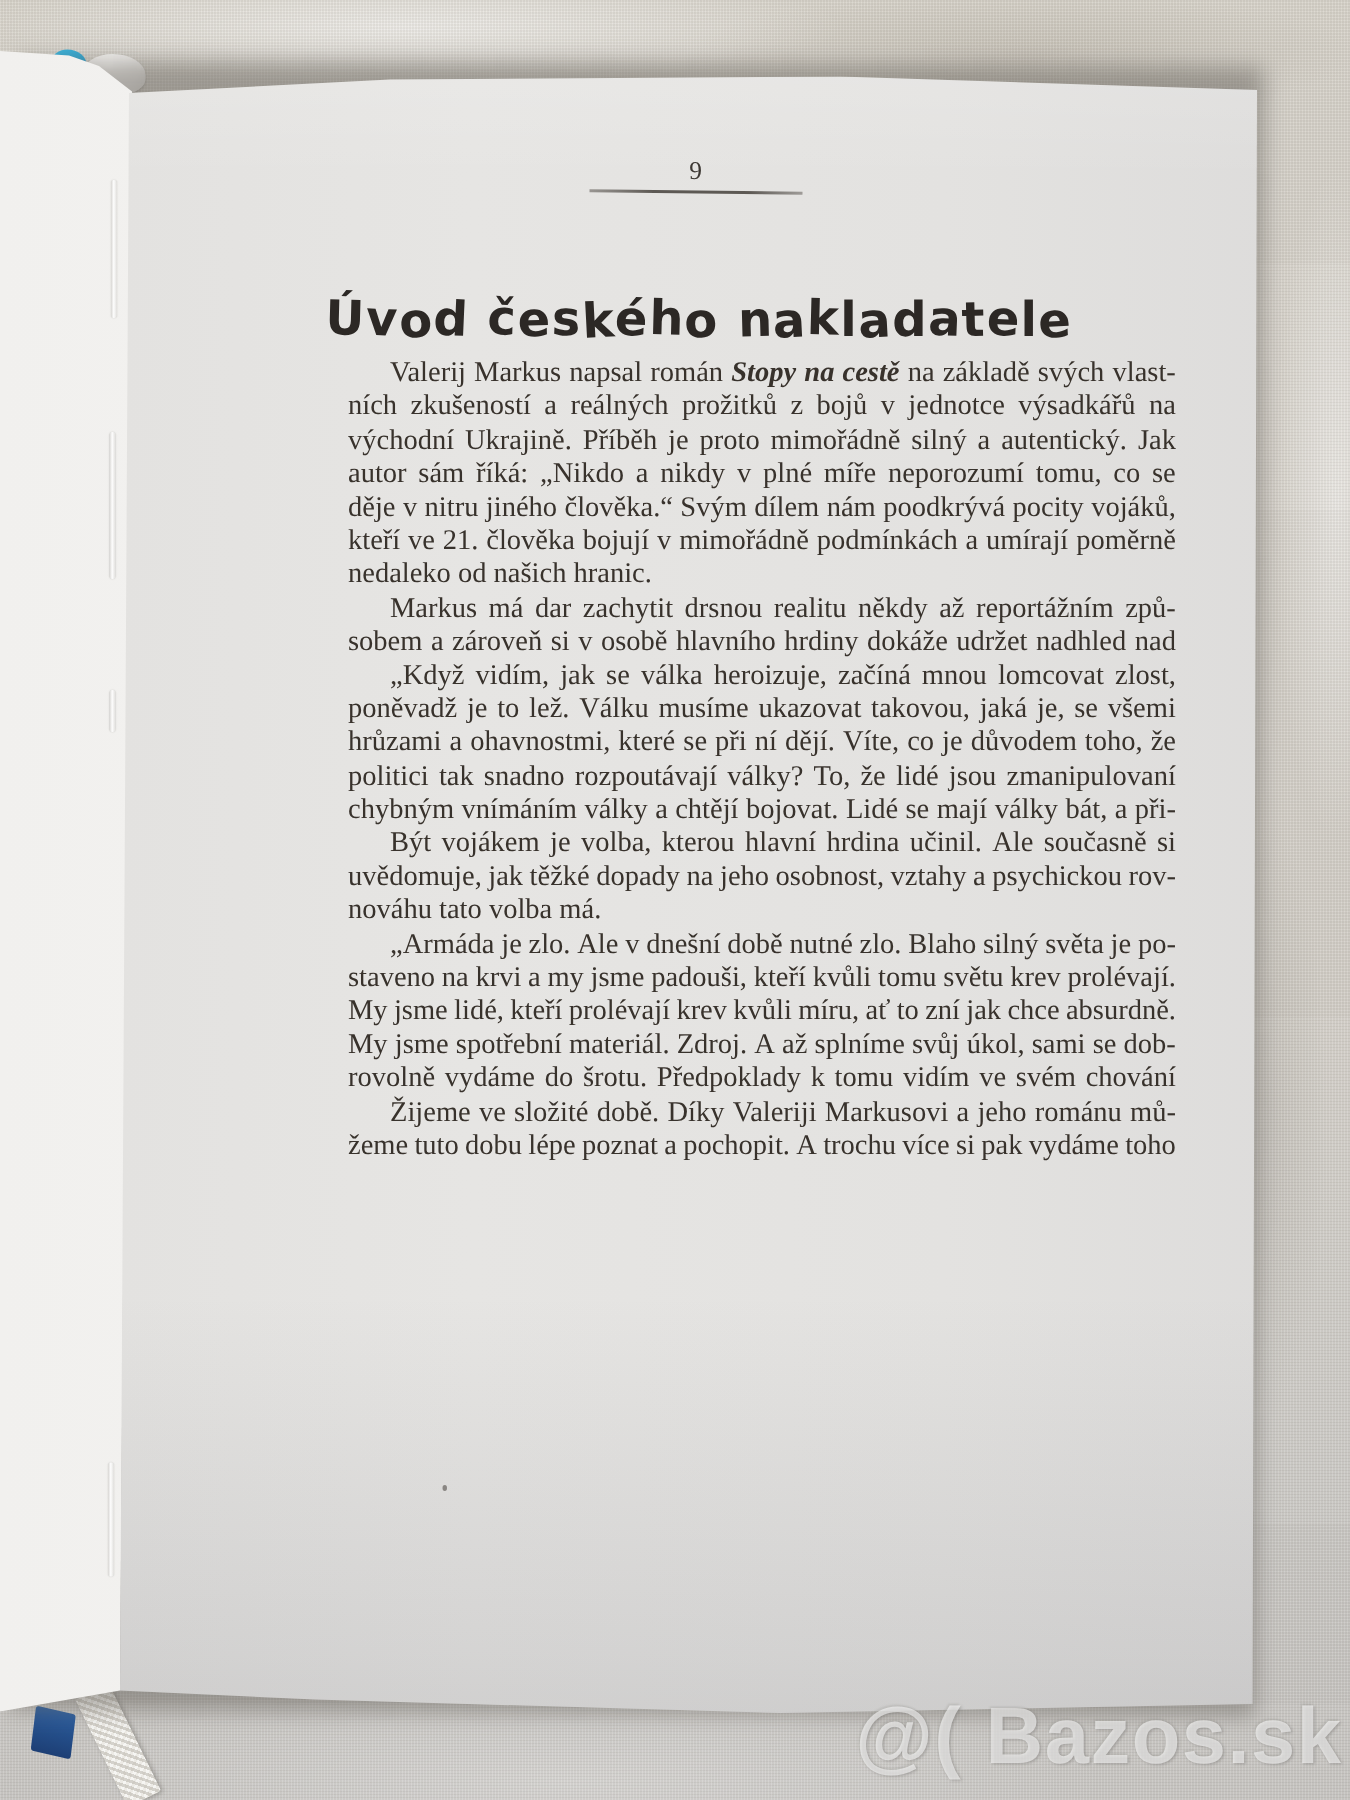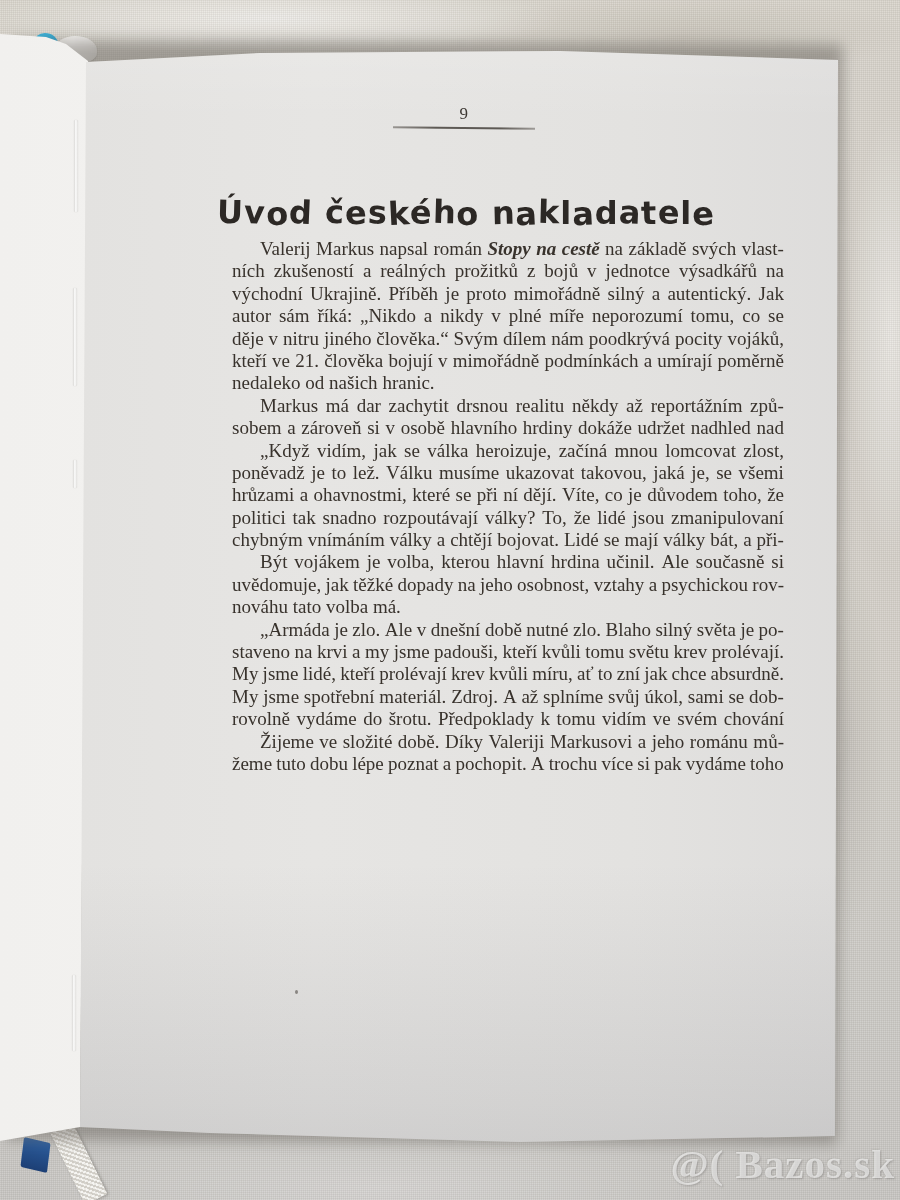--- a/index.html
+++ b/index.html
@@ -109,22 +109,22 @@
   }
   .line{height:22.4px;overflow:visible;}
   .line:not(.last){display:flex;justify-content:space-between;}
   .line.indent:not(.last){padding-left:28px;}
   .line.last{text-align:left;}
   .line i{font-style:italic;font-weight:bold;}
 
   
   .watermark{
     position:absolute;right:5px;bottom:12px;
-    font-family:Liberation Serif, serif;
-    font-size:41px;font-weight:bold;letter-spacing:1px;
+    font-family:Liberation Sans, sans-serif;
+    font-size:53px;font-weight:bold;letter-spacing:1px;
     color:rgba(255,255,255,.58);
     text-shadow:1px 1px 2px rgba(110,108,104,.4), -1px -1px 1px rgba(150,148,144,.2);
   }
 </style>
 </head>
 <body>
 
 <div class="scene">
 
   <div class="layer fabric"></div>

